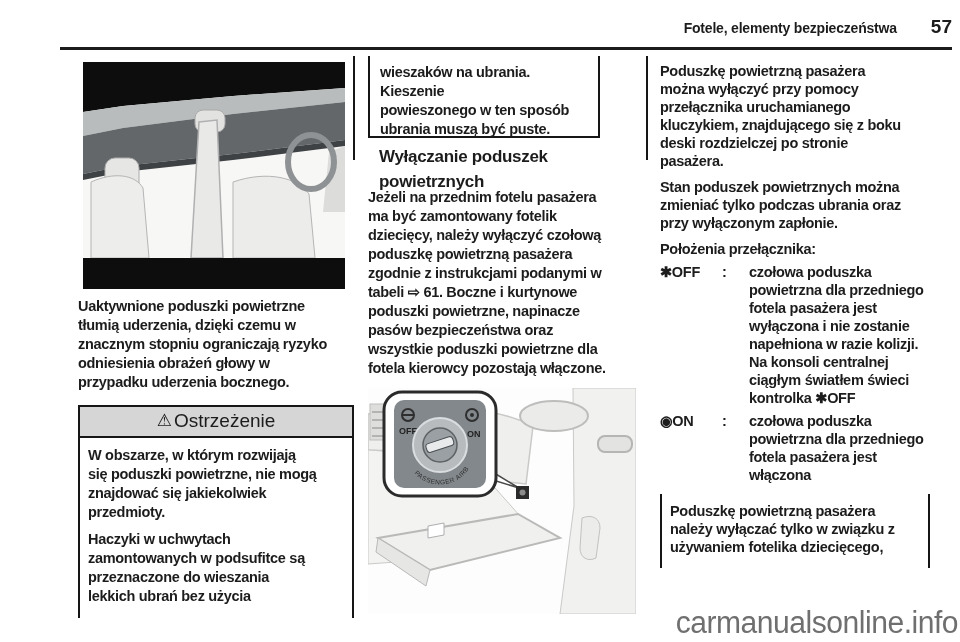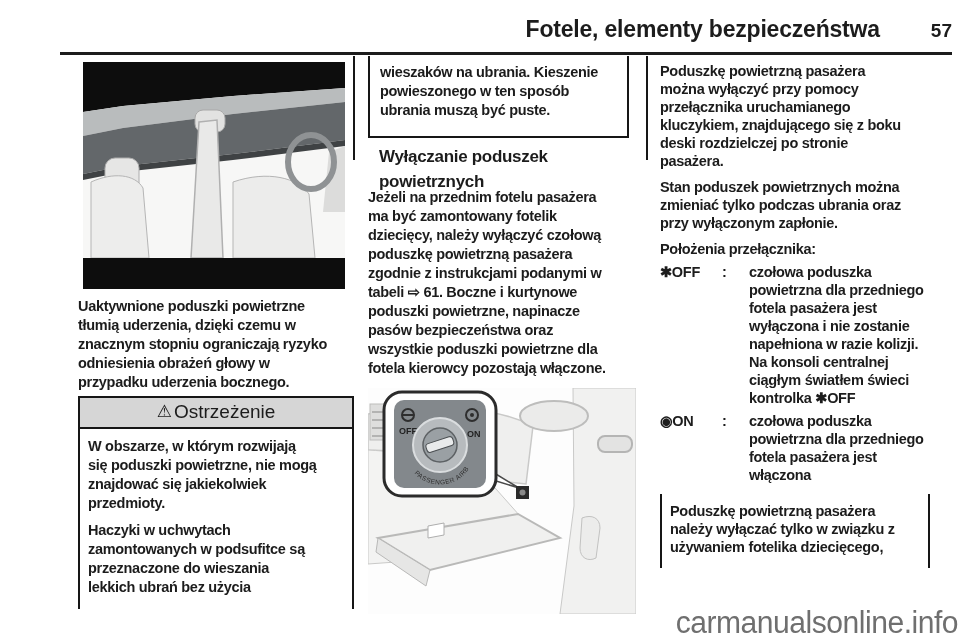--- a/index.html
+++ b/index.html
@@ -1,21 +1,21 @@
 <!DOCTYPE html>
 <html lang="pl"><head>
 <meta charset="utf-8">
 <style>
   html,body{margin:0;padding:0;background:#ffffff;}
   .page{position:relative;width:960px;height:642px;background:#ffffff;overflow:hidden;
         font-family:"Liberation Sans",sans-serif;color:#1c1c1c;}
   
   .hdr{position:absolute;left:60px;top:16px;width:892px;display:flex;justify-content:flex-end;
        align-items:baseline;border-bottom:3px solid #1c1c1c;padding-bottom:9px;}
-  .hdr-title{font-size:23px;font-weight:bold;letter-spacing:-0.2px;margin-right:51px;}
+  .hdr-title{font-size:14px;font-weight:bold;letter-spacing:-0.2px;margin-right:34px;}
   .hdr-page{font-size:19px;font-weight:bold;}
   
   .col{position:absolute;top:56px;}
   .col1{left:78px;width:276px;}
   .col2{left:368px;width:272px;height:560px;}
   .col3{left:660px;width:270px;}
   .p{white-space:pre-line;font-size:14.5px;line-height:19px;font-weight:bold;letter-spacing:-0.3px;}
   .p3{line-height:18px;}
   
   .fig{display:block;}
@@ -25,21 +25,21 @@
            font-size:19px;font-weight:normal;padding:3px 0 4px 0;letter-spacing:0;}
   .boxhead .tri{font-size:17px;margin-right:2px;position:relative;top:-1px;}
   .boxbody{border-left:2px solid #161616;border-right:2px solid #161616;border-top:none;
            padding:8px 8px 0 8px;overflow:hidden;}
   .warnbody1{height:172px;}
   .dangerbody{height:66px;}
   .mt8{margin-top:8px;}
   
   .cont-outer{position:absolute;left:-15px;top:0;width:295px;height:104px;
               border-left:2px solid #161616;border-right:2px solid #161616;box-sizing:border-box;}
-  .cont-inner{position:absolute;left:0;top:0;width:261px;height:82px;box-sizing:border-box;
+  .cont-inner{position:absolute;left:0;top:0;width:232px;height:82px;box-sizing:border-box;
               border:2px solid #161616;border-top:none;padding:7px 8px 0 10px;}
   .heading{position:absolute;left:11px;top:88px;font-size:17px;line-height:25px;font-weight:bold;
            letter-spacing:-0.3px;white-space:pre-line;}
   .col2para{position:absolute;left:0;top:132px;}
   .fig2wrap{position:absolute;left:0;top:332px;}
   
   .posrow{display:flex;margin-top:5px;gap:12px;}
   .posterm{width:50px;flex:none;font-size:14.5px;line-height:18px;font-weight:bold;letter-spacing:-0.3px;}
   .poscolon{width:15px;flex:none;font-size:14.5px;line-height:18px;font-weight:bold;}
   .posdesc{flex:1;}
@@ -74,21 +74,21 @@
       <ellipse cx="228" cy="100" rx="23" ry="27" fill="none" stroke="#8f9294" stroke-width="6"></ellipse>
       <rect y="196" width="262" height="31" fill="#0d0d0d"></rect>
     </svg>
 
     <div class="p mt8">Uaktywnione poduszki powietrzne
 tłumią uderzenia, dzięki czemu w
 znacznym stopniu ograniczają ryzyko
 odniesienia obrażeń głowy w
 przypadku uderzenia bocznego.</div>
 
-    <div style="margin-top:4px;">
+    <div style="margin-top:13px;">
       <div class="boxhead">
         <span class="tri">⚠</span><span>Ostrzeżenie</span>
       </div>
       <div class="boxbody warnbody1">
         <div class="p">W obszarze, w którym rozwijają
 się poduszki powietrzne, nie mogą
 znajdować się jakiekolwiek
 przedmioty.</div>
         <div class="p mt8">Haczyki w uchwytach
 zamontowanych w podsufitce są

